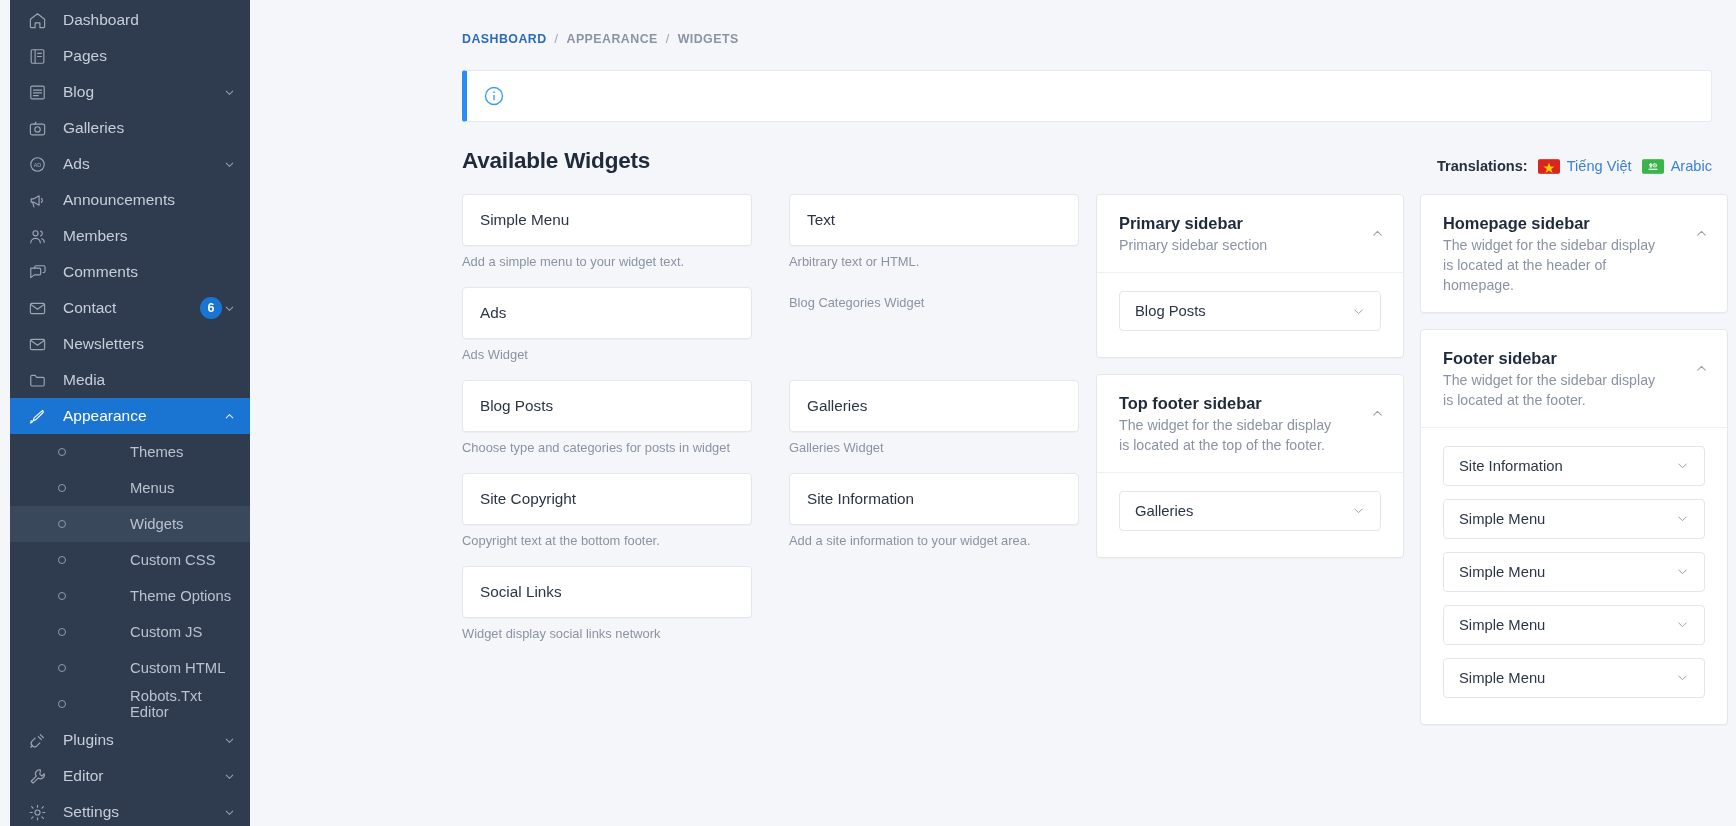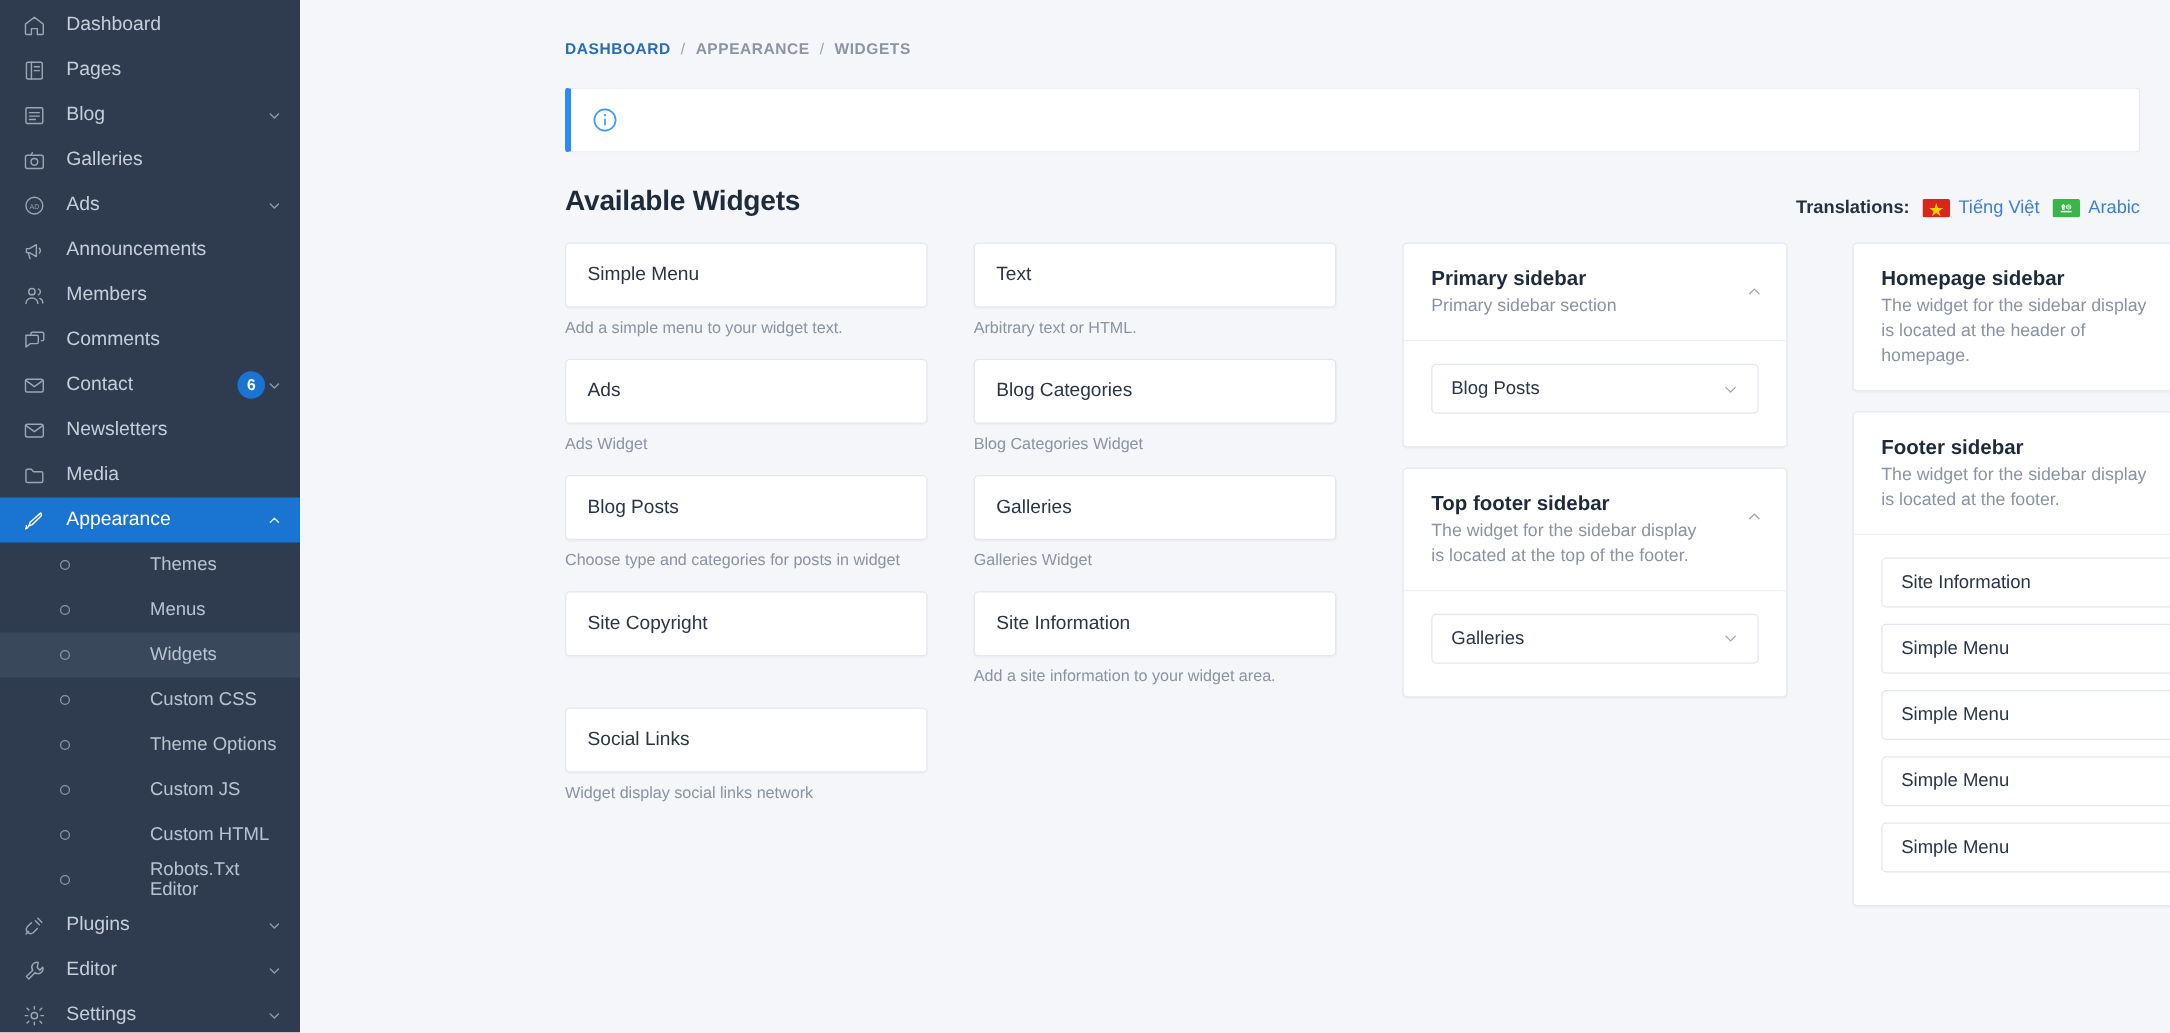--- a/index.html
+++ b/index.html
@@ -2,21 +2,21 @@
 <html><head>
 <meta charset="utf-8">
 <style>
   * { box-sizing: border-box; margin: 0; padding: 0; }
   html, body {
     width: 1736px; height: 826px;
     font-family: "Liberation Sans", "DejaVu Sans", sans-serif;
     background: #f4f6fa;
     overflow: hidden;
   }
-  .app { display: flex; width: 1736px; height: 826px; }
+  .app { display: flex; width: 1736px; height: 826px; padding-left: 10px; }
 
   
   .sidebar {
     width: 240px; min-width: 240px; height: 826px;
     background: #2f3c4f;
     overflow: hidden;
     padding-top: 2px;
   }
   .nav-item {
     display: flex; align-items: center;
@@ -92,21 +92,21 @@
   .tr-link { display: flex; align-items: center; gap: 7px; color: #3d7fd6; cursor: pointer; font-size: 14.6px; }
   .flag { width: 22px; height: 15px; border-radius: 2px; display: block; }
 
   
   .columns {
     display: flex; gap: 16px;
     margin: 20px 0 0 188px;
     align-items: flex-start;
   }
   .col-widgets { width: 618px; min-width: 618px; }
-  .col-side { width: 308px; min-width: 308px; margin-left: 36px; }
+  .col-side { width: 308px; min-width: 308px; }
 
   .wgrid { display: flex; flex-wrap: wrap; gap: 0 37px; }
   .wcell { width: 290px; }
   .wbox {
     height: 52px; background: #fff;
     border: 1px solid #e4e8ee; border-radius: 4px;
     display: flex; align-items: center; padding: 0 17px;
     font-size: 15.3px; color: #2b3546; cursor: grab;
     box-shadow: 0 1px 1px rgba(20,30,50,0.03);
   }
@@ -415,41 +415,39 @@
               </div>
               <div class="wdesc">Arbitrary text or HTML.</div>
             </div>
             <div class="wcell">
               <div class="wbox">
                 <span>Ads</span>
               </div>
               <div class="wdesc">Ads Widget</div>
             </div>
             <div class="wcell">
-              <div class="wbox">
-                <span>Blog Categories</span>
-              </div>
               <div class="wdesc">Blog Categories Widget</div>
             </div>
             <div class="wcell">
               <div class="wbox">
                 <span>Blog Posts</span>
               </div>
               <div class="wdesc">Choose type and categories for posts in widget</div>
             </div>
             <div class="wcell">
               <div class="wbox">
                 <span>Galleries</span>
               </div>
               <div class="wdesc">Galleries Widget</div>
             </div>
             <div class="wcell">
               <div class="wbox">
                 <span>Site Copyright</span>
               </div>
+              <div class="wdesc">Copyright text at the bottom footer.</div>
             </div>
             <div class="wcell">
               <div class="wbox">
                 <span>Site Information</span>
               </div>
               <div class="wdesc">Add a site information to your widget area.</div>
             </div>
             <div class="wcell">
               <div class="wbox">
                 <span>Social Links</span>

